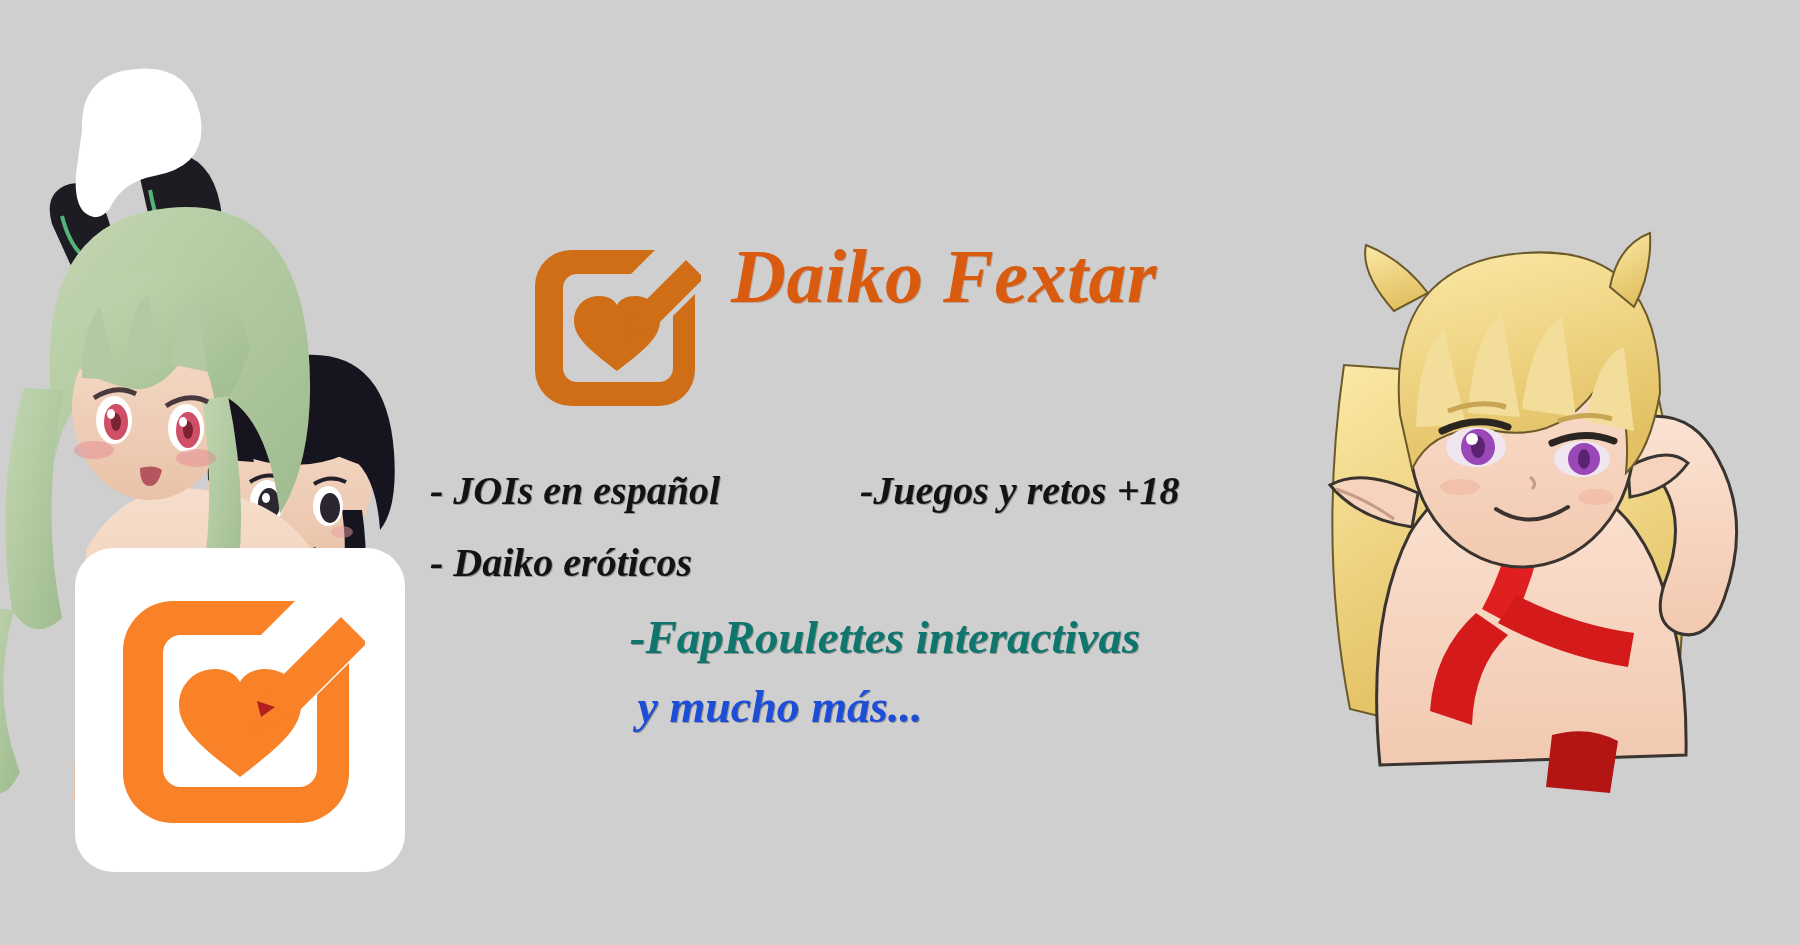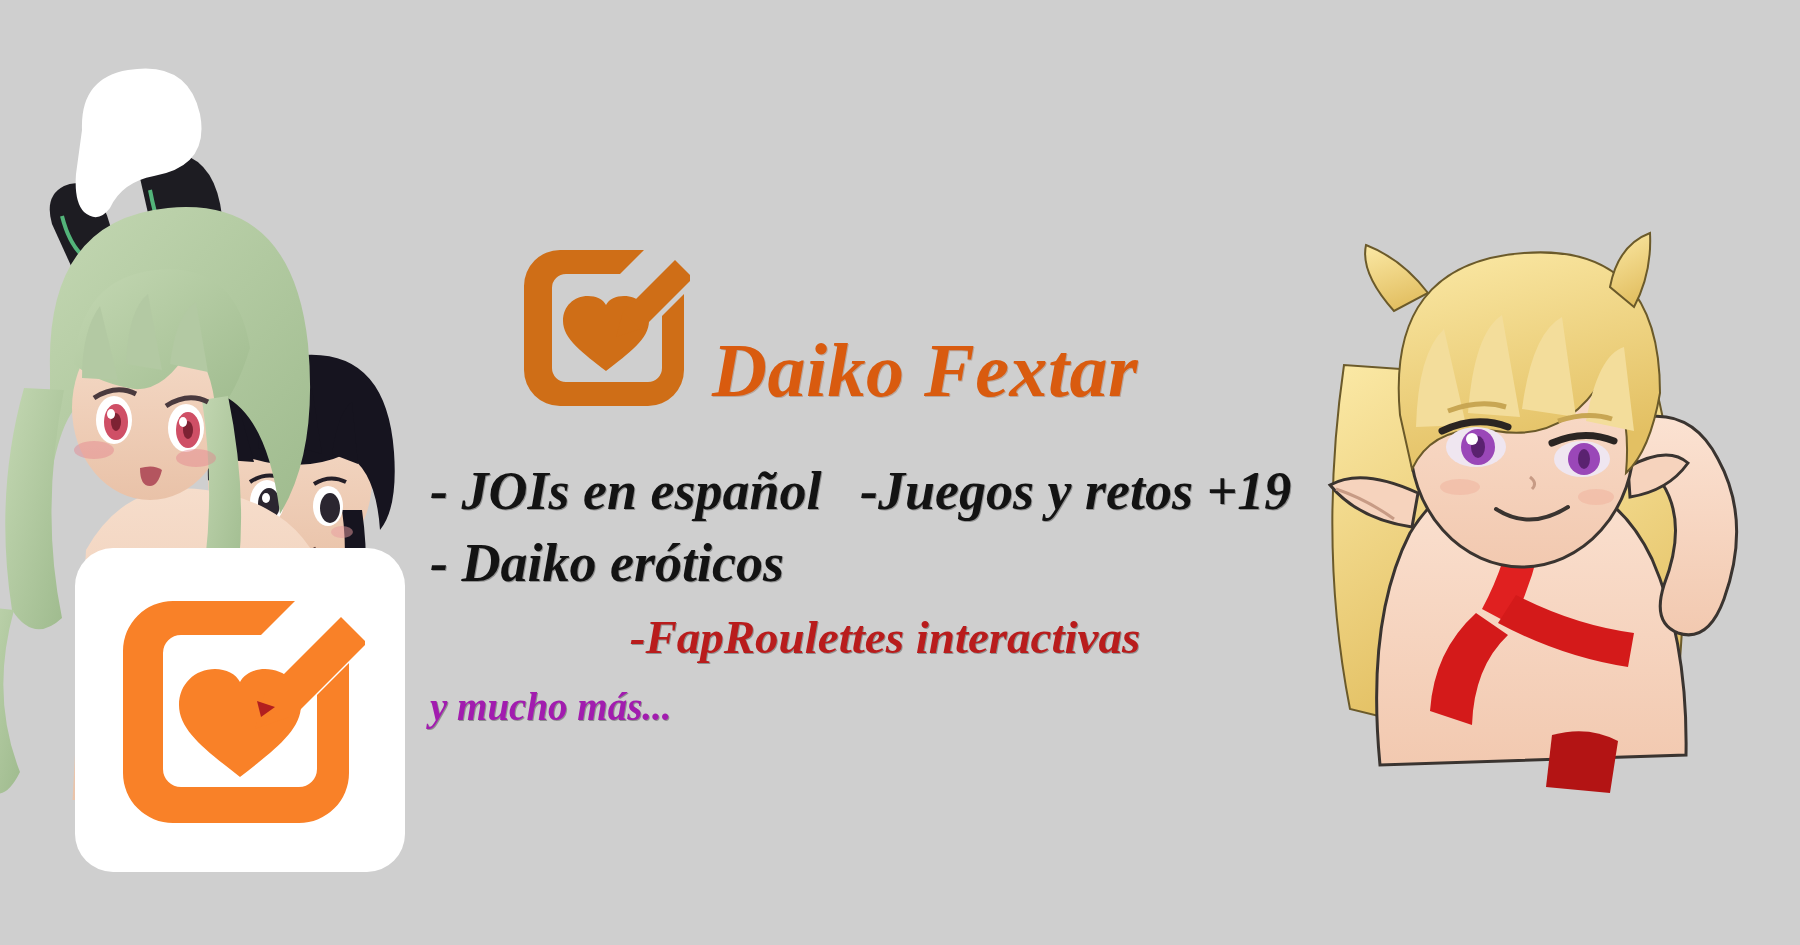--- a/index.html
+++ b/index.html
@@ -22,56 +22,56 @@
 
   
   .avatar-card{
     position:absolute;left:75px;top:548px;width:330px;height:324px;
     background:#ffffff;border-radius:38px;
     display:flex;align-items:center;justify-content:center;
   }
   .avatar-card svg{width:250px;height:250px;display:block;}
 
   
-  .brand-row{position:absolute;left:520px;top:238px;display:flex;align-items:flex-end;gap:22px;}
+  .brand-row{position:absolute;left:531px;top:238px;display:flex;align-items:flex-start;gap:30px;}
   .brand-logo{width:170px;height:170px;flex:0 0 auto;}
   .brand-title{
     font-family:"Liberation Serif", serif;
     font-weight:bold;font-style:italic;
     font-size:76px;line-height:1;
     color:#d95b0f;
     letter-spacing:0.5px;
     white-space:nowrap;
     text-shadow:1px 1px 0 rgba(120,45,5,.25);
   }
 
   
   .features{position:absolute;left:430px;top:455px;width:880px;color:#121212;}
   .frow{display:flex;}
   .fcol-l{width:430px;}
   .fcol-r{width:440px;}
   .fitem{
     font-family:"Liberation Serif", serif;
     font-weight:bold;font-style:italic;
-    font-size:54px;line-height:72px;white-space:nowrap;
+    font-size:40px;line-height:72px;white-space:nowrap;
     color:#131313;
     text-shadow:1px 1px 0 rgba(0,0,0,.30);
   }
   .fwide{
     font-family:"Liberation Serif", serif;
     font-weight:bold;font-style:italic;
-    font-size:47px;line-height:76px;white-space:nowrap;color:#b91c1c;
+    font-size:47px;line-height:76px;white-space:nowrap;color:#0f766e;
     text-align:center;padding-left:30px;
     text-shadow:1px 1px 0 rgba(0,0,0,.30);
   }
   .fmore{
     font-family:"Liberation Serif", serif;
     font-weight:bold;font-style:italic;
-    font-size:39px;line-height:52px;white-space:nowrap;color:#a21caf;
-    text-align:left;padding-right:180px;padding-top:6px;
+    font-size:46px;line-height:52px;white-space:nowrap;color:#1d4ed8;
+    text-align:center;padding-right:180px;padding-top:6px;
     text-shadow:1px 1px 0 rgba(0,0,0,.30);
   }
 </style>
 </head>
 <body>
 
 <div id="banner">
 
   <svg class="char-left" viewBox="0 0 470 650" xmlns="http://www.w3.org/2000/svg">
     <defs>
@@ -249,21 +249,21 @@
     </svg>
     <div class="brand-title">Daiko Fextar</div>
   </div>
 
   <div class="features">
     <div class="frow">
       <div class="fcol-l">
         <div class="fitem">- JOIs en español</div>
       </div>
       <div class="fcol-r">
-        <div class="fitem">-Juegos y retos +19</div>
+        <div class="fitem">-Juegos y retos +18</div>
       </div>
     </div>
     <div class="frow">
       <div class="fcol-l">
         <div class="fitem">- Daiko eróticos</div>
       </div>
     </div>
     <div class="fwide">-FapRoulettes interactivas</div>
     <div class="fmore">y mucho más...</div>
   </div>

